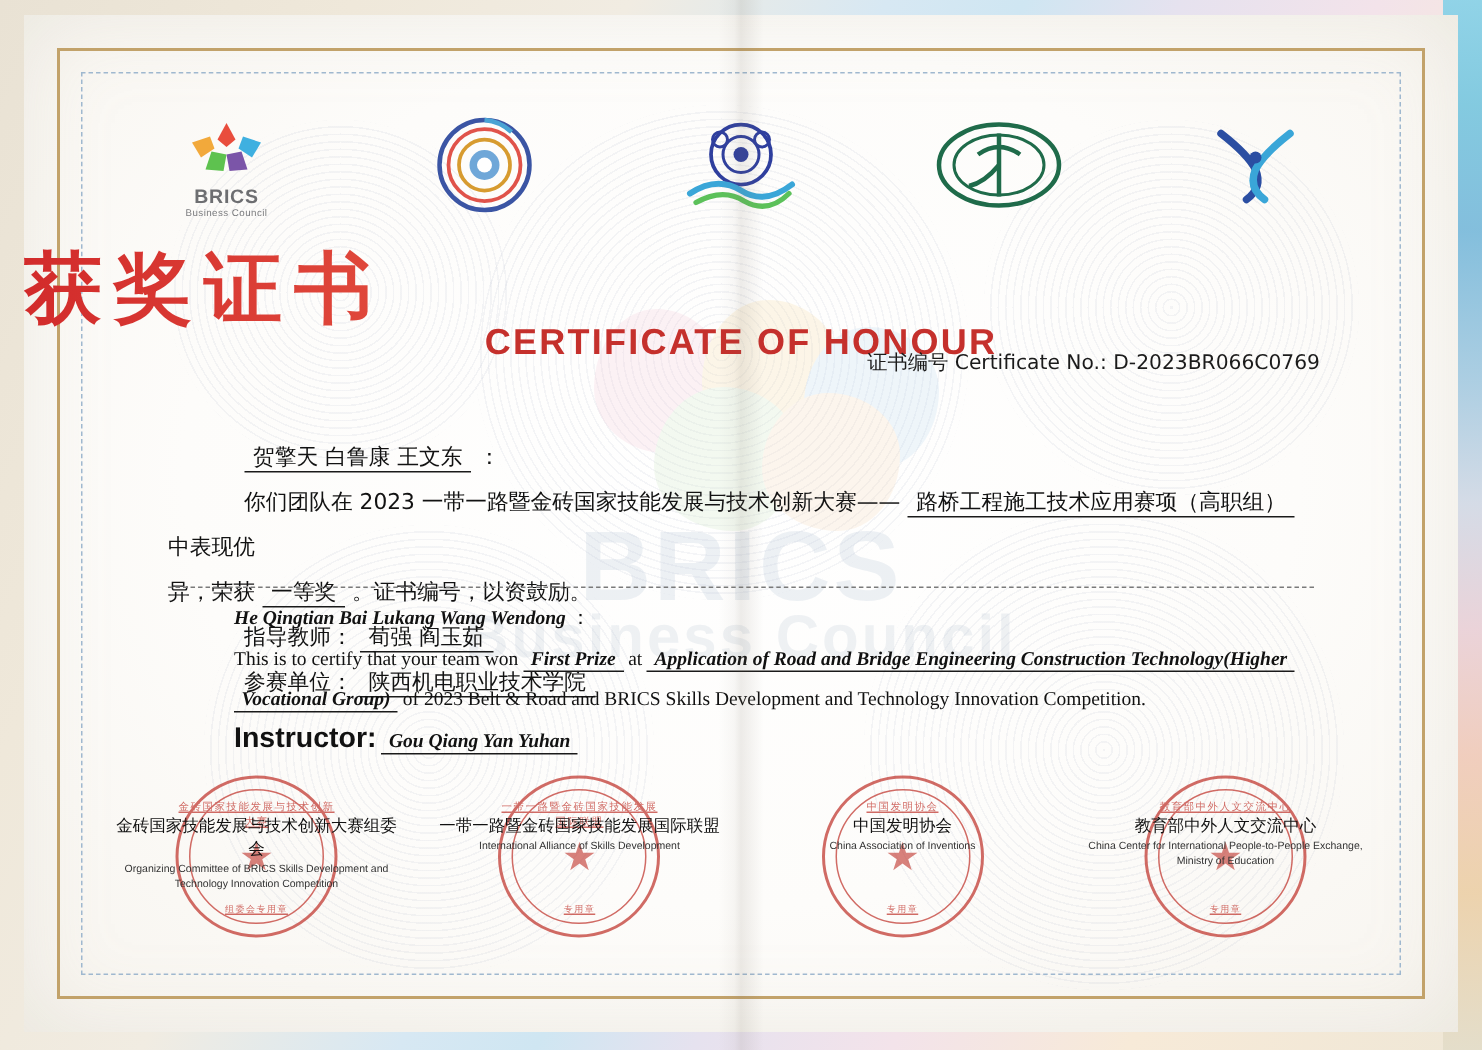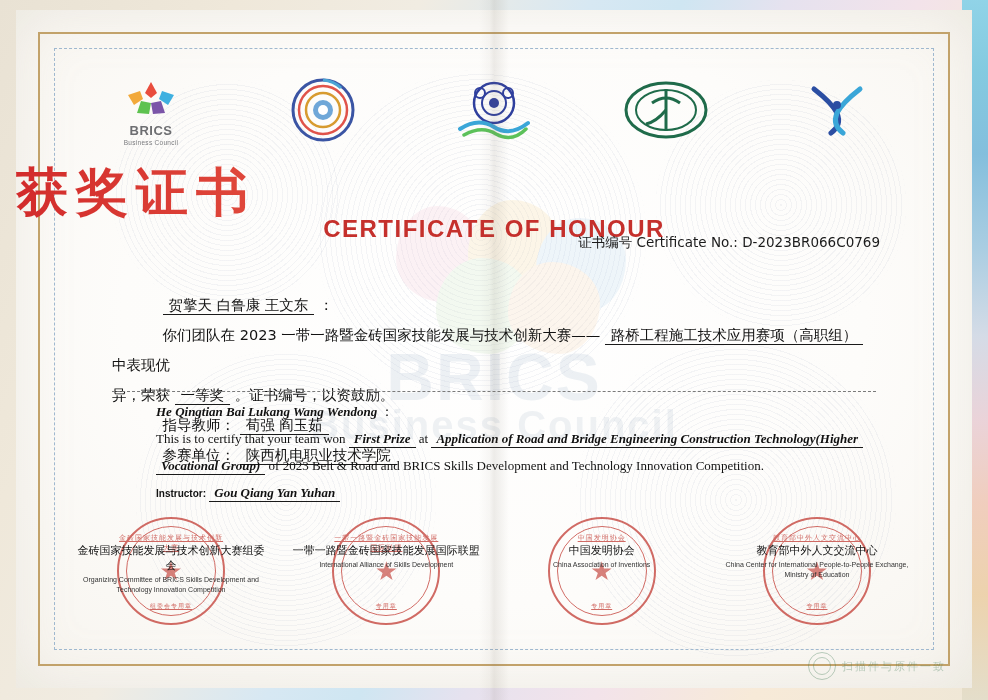--- a/index.html
+++ b/index.html
@@ -195,21 +195,21 @@
     position: absolute;
     left: 140px; right: 96px; top: 388px;
     font-family: "Liberation Serif", serif;
     font-size: 13px;
     color: #111;
     line-height: 27px;
     z-index: 4;
   }
   .body-en .it { font-style: italic; font-weight: bold; }
   .ul-en { border-bottom: 1px solid #1a1a1a; padding: 0 5px 1px 5px; font-style: italic; font-weight: bold;}
-  .lbl { font-weight: bold; font-family:"Liberation Sans", sans-serif; font-size:10px;}
+  .lbl { font-weight: bold; font-family:"Liberation Sans", sans-serif; font-size:19px;}
 
   
   .stamps {
     position: absolute;
     left: 60px; right: 60px; top: 505px;
     height: 110px;
     display: flex;
     justify-content: space-between;
     align-items: flex-start;
     z-index: 5;
@@ -481,20 +481,16 @@
           <div class="seal-txt-top">教育部中外人文交流中心</div>
           <div class="star">★</div>
           <div class="seal-txt-bot">专用章</div>
         </div>
         <div class="org-cn">教育部中外人文交流中心</div>
         <div class="org-en">China Center for International People-to-People Exchange, Ministry of Education</div>
       </div>
 
     </div>
 
-    <div class="bottom-seal">
-      <div class="circ"></div>
-      <div class="txt">扫描件与原件一致</div>
-    </div>
   </div>
 
   <div class="fold"></div>
 </div>
 
 </body></html>

